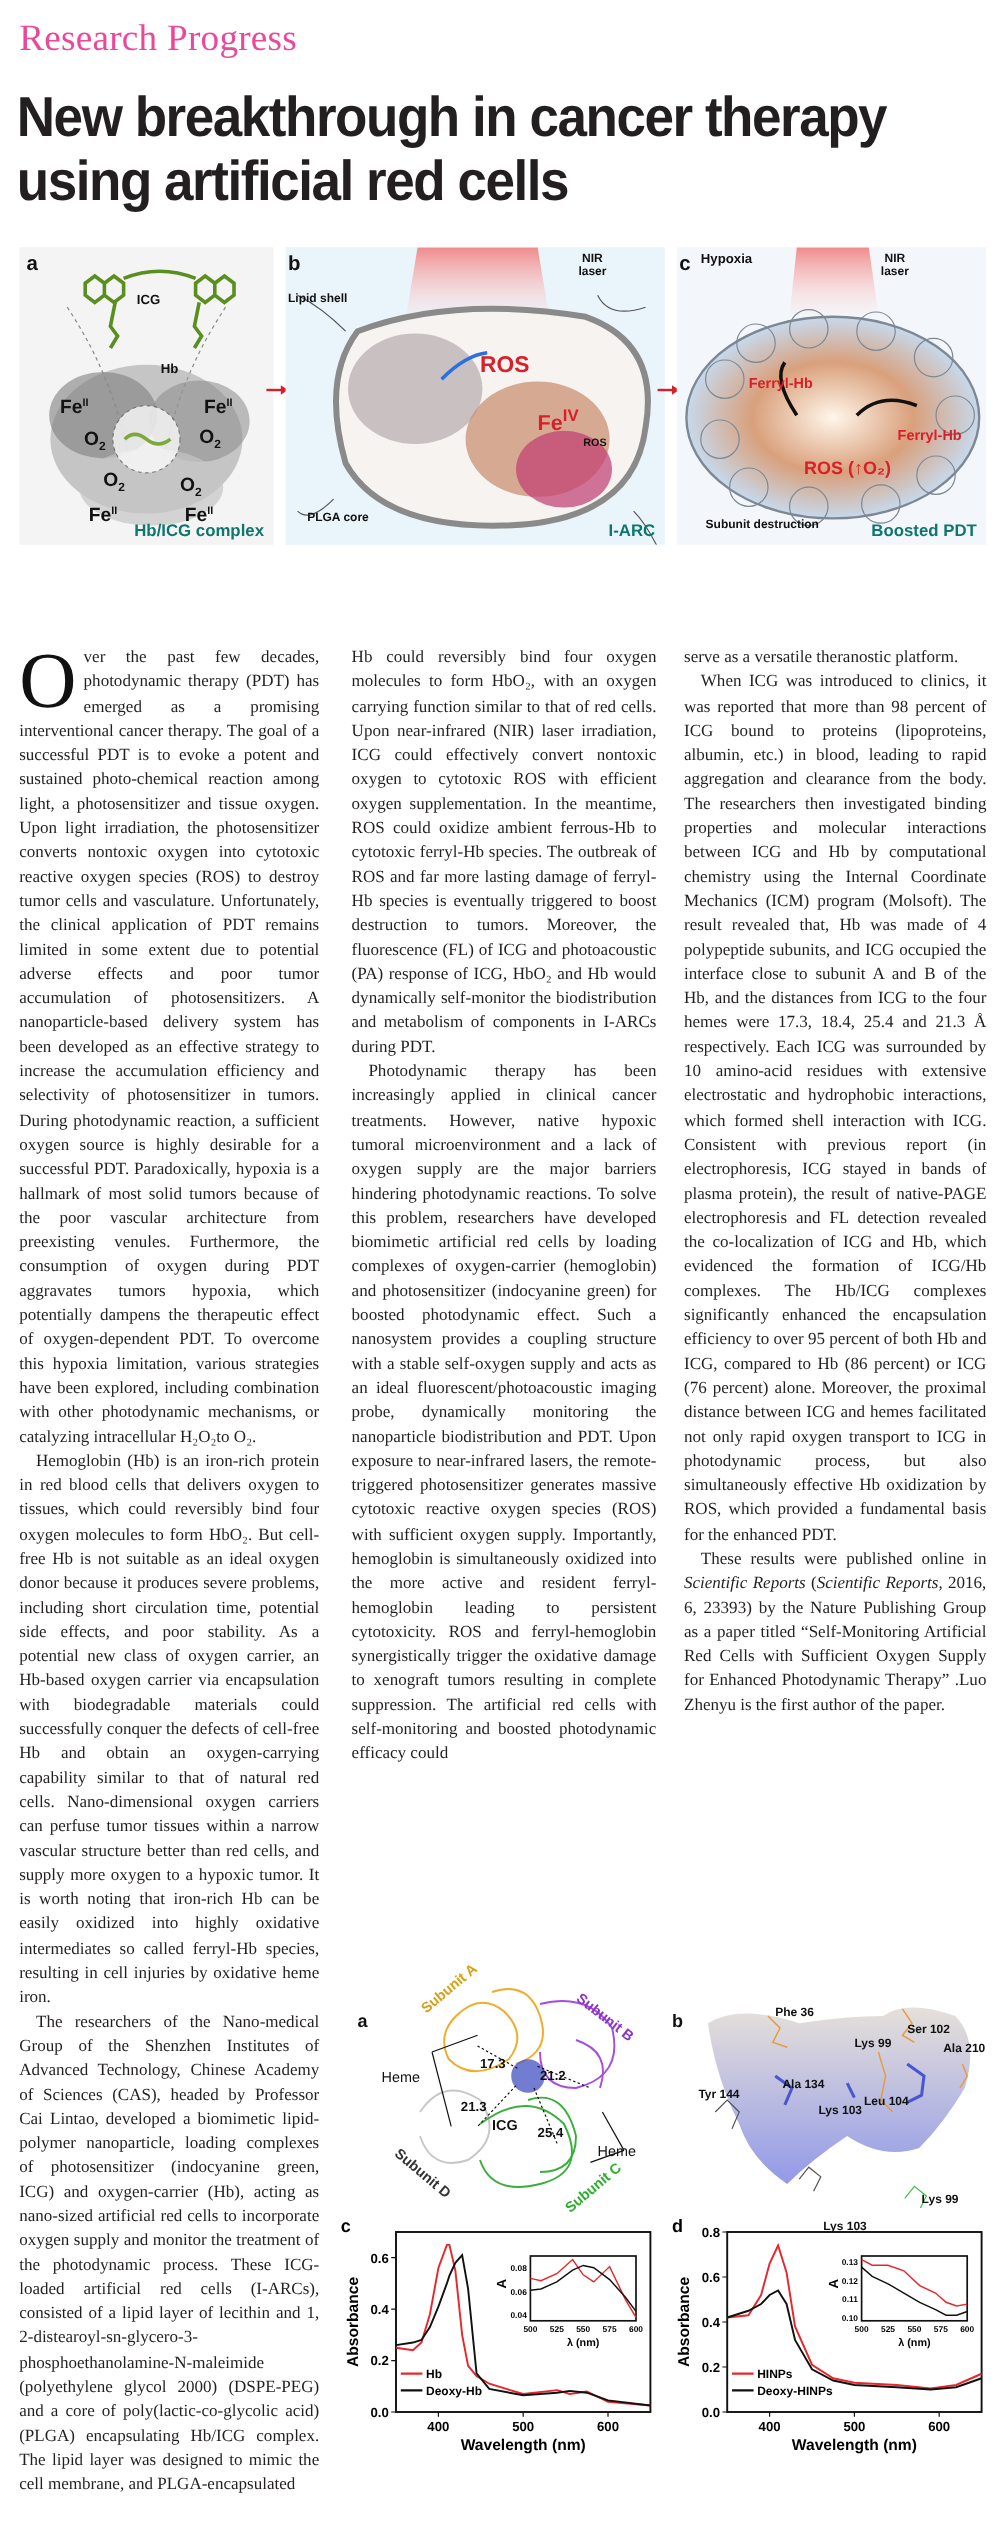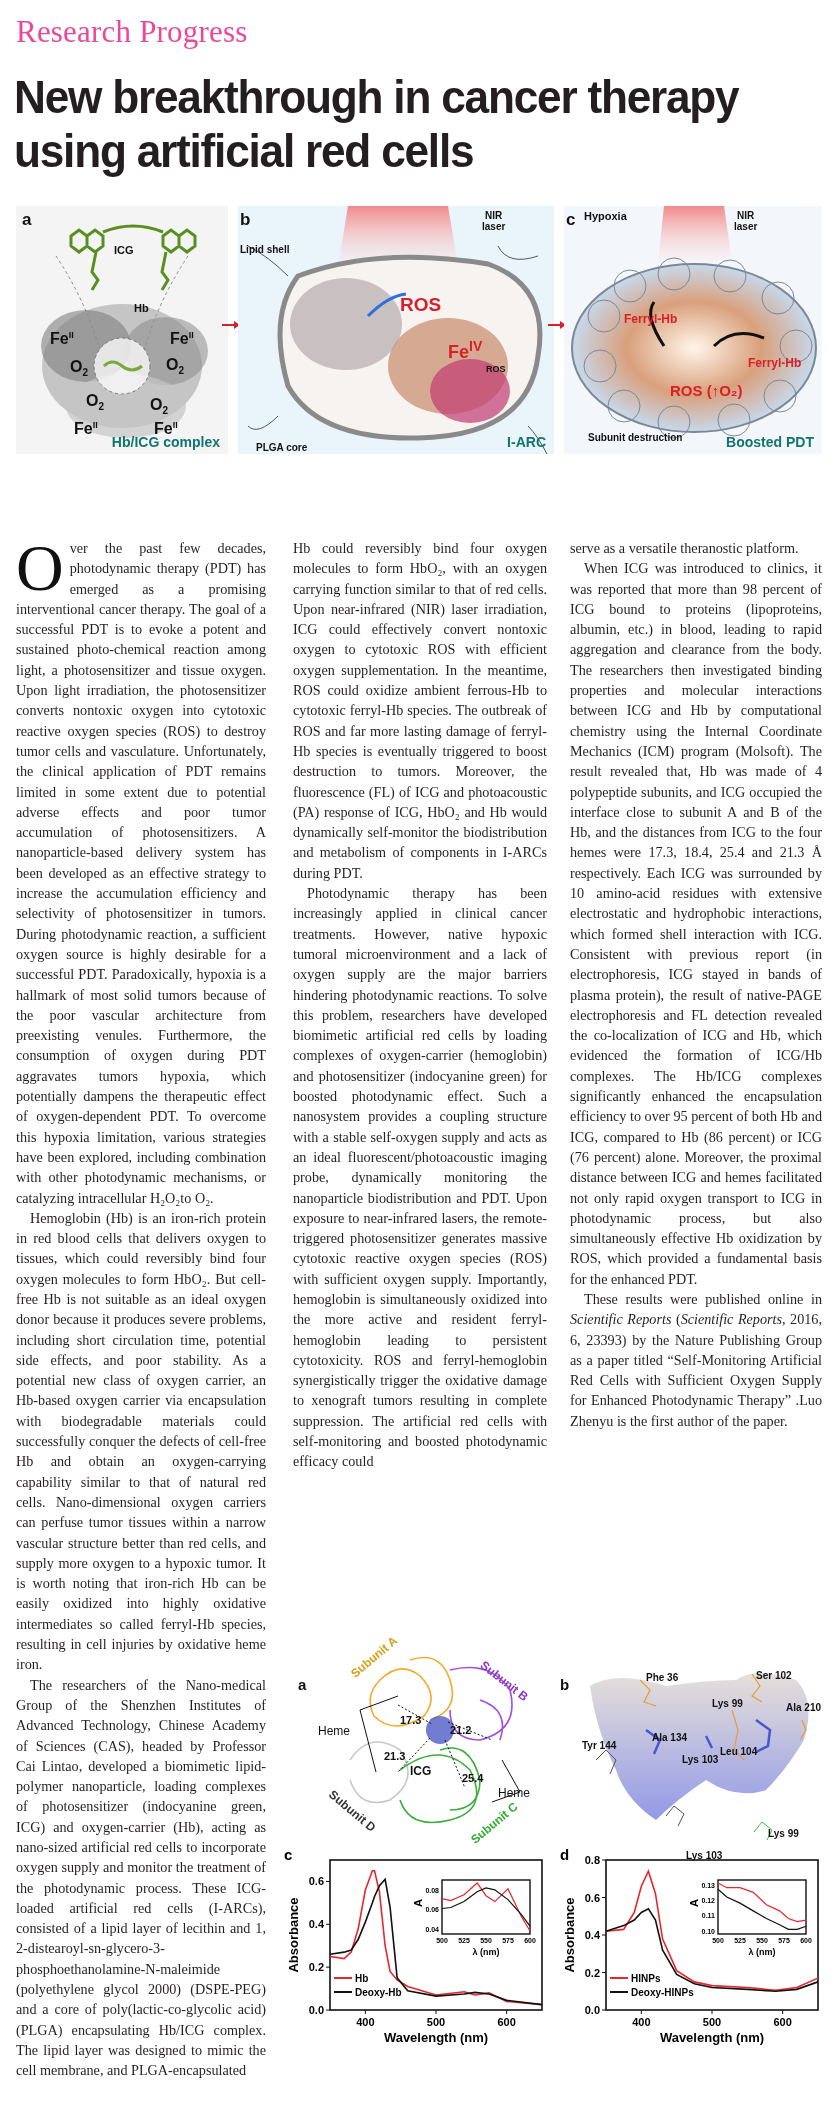--- a/index.html
+++ b/index.html
@@ -79,21 +79,21 @@
         </defs>
       <polygon points="110,0 210,0 220,60 100,60" fill="url(#laser1)"></polygon>
       <path d="M60,70 Q140,40 250,58 Q312,80 300,150 Q290,230 180,232 Q80,234 50,180 Q30,110 60,70z" fill="#f6f3f1" stroke="#8a8a8a" stroke-width="5"></path>
       <ellipse cx="108" cy="118" rx="56" ry="46" fill="#b7aaae" opacity="0.7"></ellipse>
       <ellipse cx="210" cy="160" rx="60" ry="48" fill="#c98a6a" opacity="0.7"></ellipse>
       <ellipse cx="232" cy="185" rx="40" ry="32" fill="#c03b72" opacity="0.7"></ellipse>
       <path d="M130,110 Q150,90 168,88" fill="none" stroke="#2e6fe0" stroke-width="3"></path>
       <path d="M10,40 q20,10 40,30 M260,40 q10,20 40,10 M290,220 q10,10 20,30 M40,210 q-20,20 -30,10" fill="none" stroke="#555" stroke-width="1"></path>
     </svg>
     <span class="small-lbl" style="left:2px;top:38px;">Lipid shell</span>
-    <span class="small-lbl" style="left:18px;top:220px;margin-top:16px;">PLGA core</span>
+    <span class="small-lbl" style="left:18px;top:220px;">PLGA core</span>
     <span class="small-lbl" style="left:244px;top:4px;line-height:11px;text-align:center;"><span>NIR</span><br><span>laser</span></span>
     <span class="red-lbl" style="left:162px;top:88px;font-size:19px;">ROS</span>
     <span class="red-lbl" style="left:210px;top:132px;font-size:18px;"><span>Fe</span><sup style="font-size:14px">IV</sup></span>
     <span class="small-lbl" style="left:248px;top:158px;font-size:9px;">ROS</span>
     <span class="caption">I-ARC</span>
   </div>
   <div class="arrow-red" style="left:532px;"></div>
 
   <div class="panel panel-c">
     <span class="plabel" style="left:2px;top:4px;">c</span>
@@ -179,21 +179,21 @@
     <span class="small-lbl" style="left:18px;top:76px;font-size:15px;">a</span>
     <span class="small-lbl" style="left:66px;top:50px;font-size:12px;color:#d8a017;transform:rotate(-40deg);">Subunit A</span>
     <span class="small-lbl" style="left:196px;top:74px;font-size:12px;color:#8a35c6;transform:rotate(38deg);">Subunit B</span>
     <span class="small-lbl" style="left:186px;top:216px;font-size:12px;color:#2fae2f;transform:rotate(-40deg);">Subunit C</span>
     <span class="small-lbl" style="left:44px;top:204px;font-size:12px;color:#333;transform:rotate(40deg);">Subunit D</span>
     <span class="small-lbl" style="left:38px;top:124px;font-size:12px;font-weight:normal;">Heme</span>
     <span class="small-lbl" style="left:218px;top:186px;font-size:12px;font-weight:normal;">Heme</span>
     <span class="small-lbl" style="left:130px;top:164px;font-size:12px;">ICG</span>
     <span class="small-lbl" style="left:120px;top:114px;font-size:11px;">17.3</span>
     <span class="small-lbl" style="left:170px;top:124px;font-size:11px;">21.2</span>
-    <span class="small-lbl" style="left:182px;top:172px;font-size:11px;">25.4</span>
+    <span class="small-lbl" style="left:168px;top:172px;font-size:11px;">25.4</span>
     <span class="small-lbl" style="left:104px;top:150px;font-size:11px;">21.3</span>
   </div>
 
   <div style="position:absolute;left:276px;top:0;width:280px;height:240px;">
     <svg width="280" height="240" style="position:absolute;left:0;top:0">
       <defs>
           <linearGradient id="surf" x1="0" y1="0" x2="0" y2="1">
             <stop offset="0" stop-color="#ddd6cd"></stop>
             <stop offset="1" stop-color="#6e77e0"></stop>
           </linearGradient>
@@ -211,21 +211,21 @@
           <path d="M150,136 l6,12"></path>
         </g>
       <g stroke="#555" stroke-width="1" fill="none">
           <path d="M40,160 l10,-10 l10,10 l-6,14"></path>
           <path d="M110,216 l8,-10 l10,8 l-6,12"></path>
         </g>
       <path d="M198,232 l8,-10 l10,8 l-6,12" stroke="#3fbf3f" fill="none"></path>
     </svg>
     <span class="small-lbl" style="left:4px;top:76px;font-size:15px;">b</span>
     <span class="small-lbl" style="left:90px;top:72px;">Phe 36</span>
-    <span class="small-lbl" style="left:200px;top:70px;">Ser 102</span>
+    <span class="small-lbl" style="left:200px;top:86px;">Ser 102</span>
     <span class="small-lbl" style="left:156px;top:98px;">Lys 99</span>
     <span class="small-lbl" style="left:230px;top:102px;">Ala 210</span>
     <span class="small-lbl" style="left:26px;top:140px;">Tyr 144</span>
     <span class="small-lbl" style="left:96px;top:132px;text-align:right;">Ala 134</span>
     <span class="small-lbl" style="left:126px;top:154px;">Lys 103</span>
     <span class="small-lbl" style="left:164px;top:146px;">Leu 104</span>
     <span class="small-lbl" style="left:130px;top:250px;">Lys 103</span>
     <span class="small-lbl" style="left:212px;top:228px;">Lys 99</span>
   </div>
 

